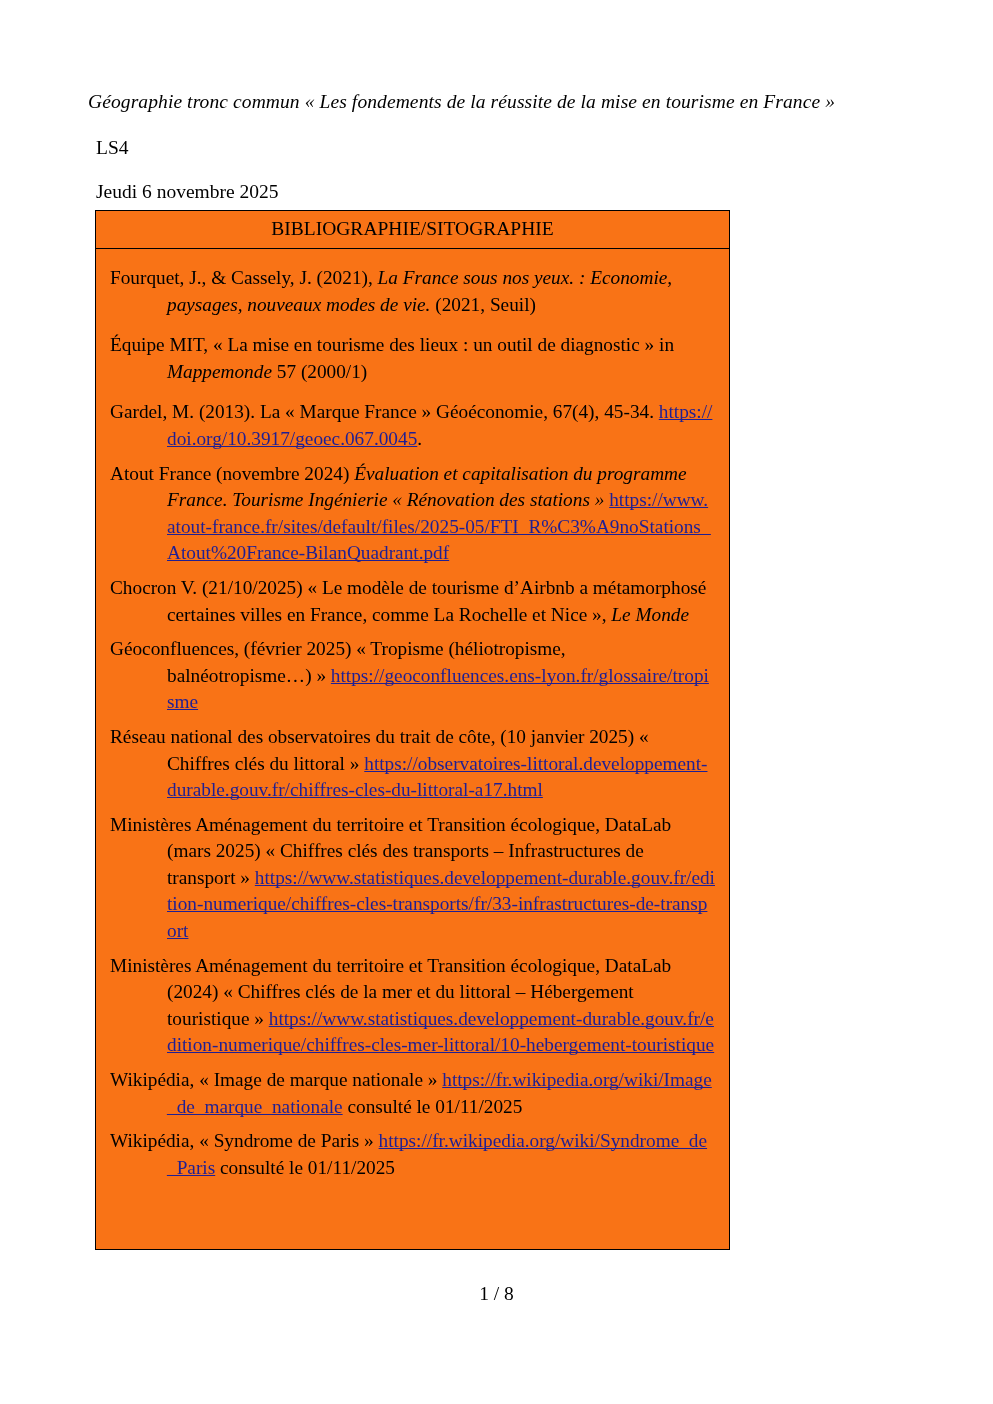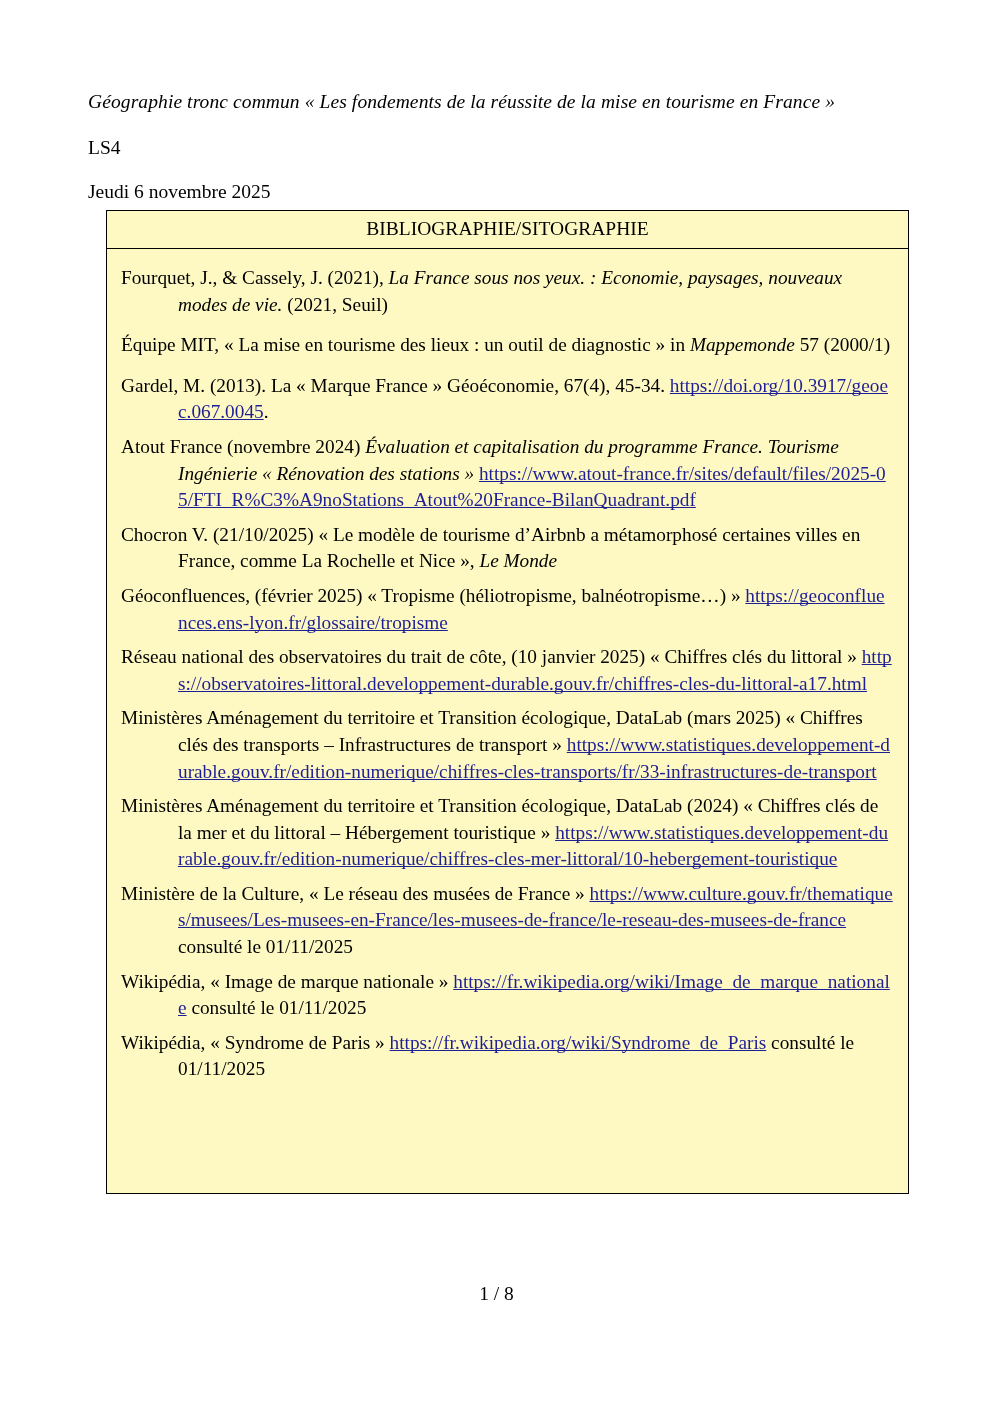--- a/index.html
+++ b/index.html
@@ -32,31 +32,31 @@
   .doc-title {
     font-style: italic;
     font-size: 19.5px;
     line-height: 28px;
     margin: 0 0 18px 0;
     letter-spacing: 0.1px;
   }
   .doc-line {
     font-size: 19.5px;
     line-height: 28px;
-    margin: 0 0 16px 0;
+    margin: 0 0 16px 8px;
   }
   .biblio-table {
     position: absolute;
-    left: 106px;
+    left: 95px;
     top: 210px;
-    width: 803px;
+    width: 635px;
     border: 1.3px solid #000000;
     border-collapse: collapse;
     box-sizing: border-box;
-    background: #fef9c3;
+    background: #f97316;
   }
   .biblio-header {
     border-bottom: 1.3px solid #000000;
     text-align: center;
     font-size: 19.5px;
     line-height: 26px;
     padding: 5px 6px 6px 6px;
     box-sizing: border-box;
   }
   .biblio-body {
@@ -110,21 +110,20 @@
     <div class="biblio-body" id="biblio-body">
         <p class="entry gap-after"><span>Fourquet, J., &amp; Cassely, J. (2021), </span><em>La France sous nos yeux. : Economie, paysages, nouveaux modes de vie.</em><span> (2021, Seuil)</span></p>
         <p class="entry gap-after"><span>Équipe MIT,  « La mise en tourisme des lieux : un outil de diagnostic » in </span><em>Mappemonde</em><span> 57 (2000/1)</span></p>
         <p class="entry"><span>Gardel, M. (2013). La « Marque France » Géoéconomie, 67(4), 45-34. </span><a class="lnk" href="#" style="color: rgb(31, 31, 148);">https://doi.org/10.3917/geoec.067.0045</a><span>.</span></p>
         <p class="entry"><span>Atout France (novembre 2024) </span><em>Évaluation et capitalisation du programme France. Tourisme Ingénierie « Rénovation des stations »</em><span> </span><a class="lnk" href="#" style="color: rgb(31, 31, 148);">https://www.atout-france.fr/sites/default/files/2025-05/FTI_R%C3%A9noStations_Atout%20France-BilanQuadrant.pdf</a></p>
         <p class="entry"><span>Chocron V. (21/10/2025) « Le modèle de tourisme d’Airbnb a métamorphosé certaines villes en France, comme La Rochelle et Nice », </span><em>Le Monde</em></p>
         <p class="entry"><span>Géoconfluences, (février 2025) « Tropisme (héliotropisme, balnéotropisme…) » </span><a class="lnk" href="#" style="color: rgb(31, 31, 148);">https://geoconfluences.ens-lyon.fr/glossaire/tropisme</a></p>
         <p class="entry"><span>Réseau national des observatoires du trait de côte, (10 janvier 2025) « Chiffres clés du littoral » </span><a class="lnk" href="#" style="color: rgb(31, 31, 148);">https://observatoires-littoral.developpement-durable.gouv.fr/chiffres-cles-du-littoral-a17.html</a></p>
         <p class="entry"><span>Ministères Aménagement du territoire et Transition écologique, DataLab (mars 2025) « Chiffres clés des transports – Infrastructures de transport » </span><a class="lnk" href="#" style="color: rgb(31, 31, 148);">https://www.statistiques.developpement-durable.gouv.fr/edition-numerique/chiffres-cles-transports/fr/33-infrastructures-de-transport</a></p>
         <p class="entry"><span>Ministères Aménagement du territoire et Transition écologique, DataLab (2024) « Chiffres clés de la mer et du littoral – Hébergement touristique » </span><a class="lnk" href="#" style="color: rgb(31, 31, 148);">https://www.statistiques.developpement-durable.gouv.fr/edition-numerique/chiffres-cles-mer-littoral/10-hebergement-touristique</a></p>
-        <p class="entry"><span>Ministère de la Culture, « Le réseau des musées de France » </span><a class="lnk" href="#" style="color: rgb(31, 31, 148);">https://www.culture.gouv.fr/thematiques/musees/Les-musees-en-France/les-musees-de-france/le-reseau-des-musees-de-france</a><span> consulté le 01/11/2025</span></p>
         <p class="entry"><span>Wikipédia, « Image de marque nationale » </span><a class="lnk" href="#" style="color: rgb(31, 31, 148);">https://fr.wikipedia.org/wiki/Image_de_marque_nationale</a><span> consulté le 01/11/2025</span></p>
         <p class="entry"><span>Wikipédia, « Syndrome de Paris » </span><a class="lnk" href="#" style="color: rgb(31, 31, 148);">https://fr.wikipedia.org/wiki/Syndrome_de_Paris</a><span>  consulté le 01/11/2025</span></p>
       </div>
   </div>
 
   <div class="footer">1 / 8</div>
 
 </div>
 
 </body></html>

